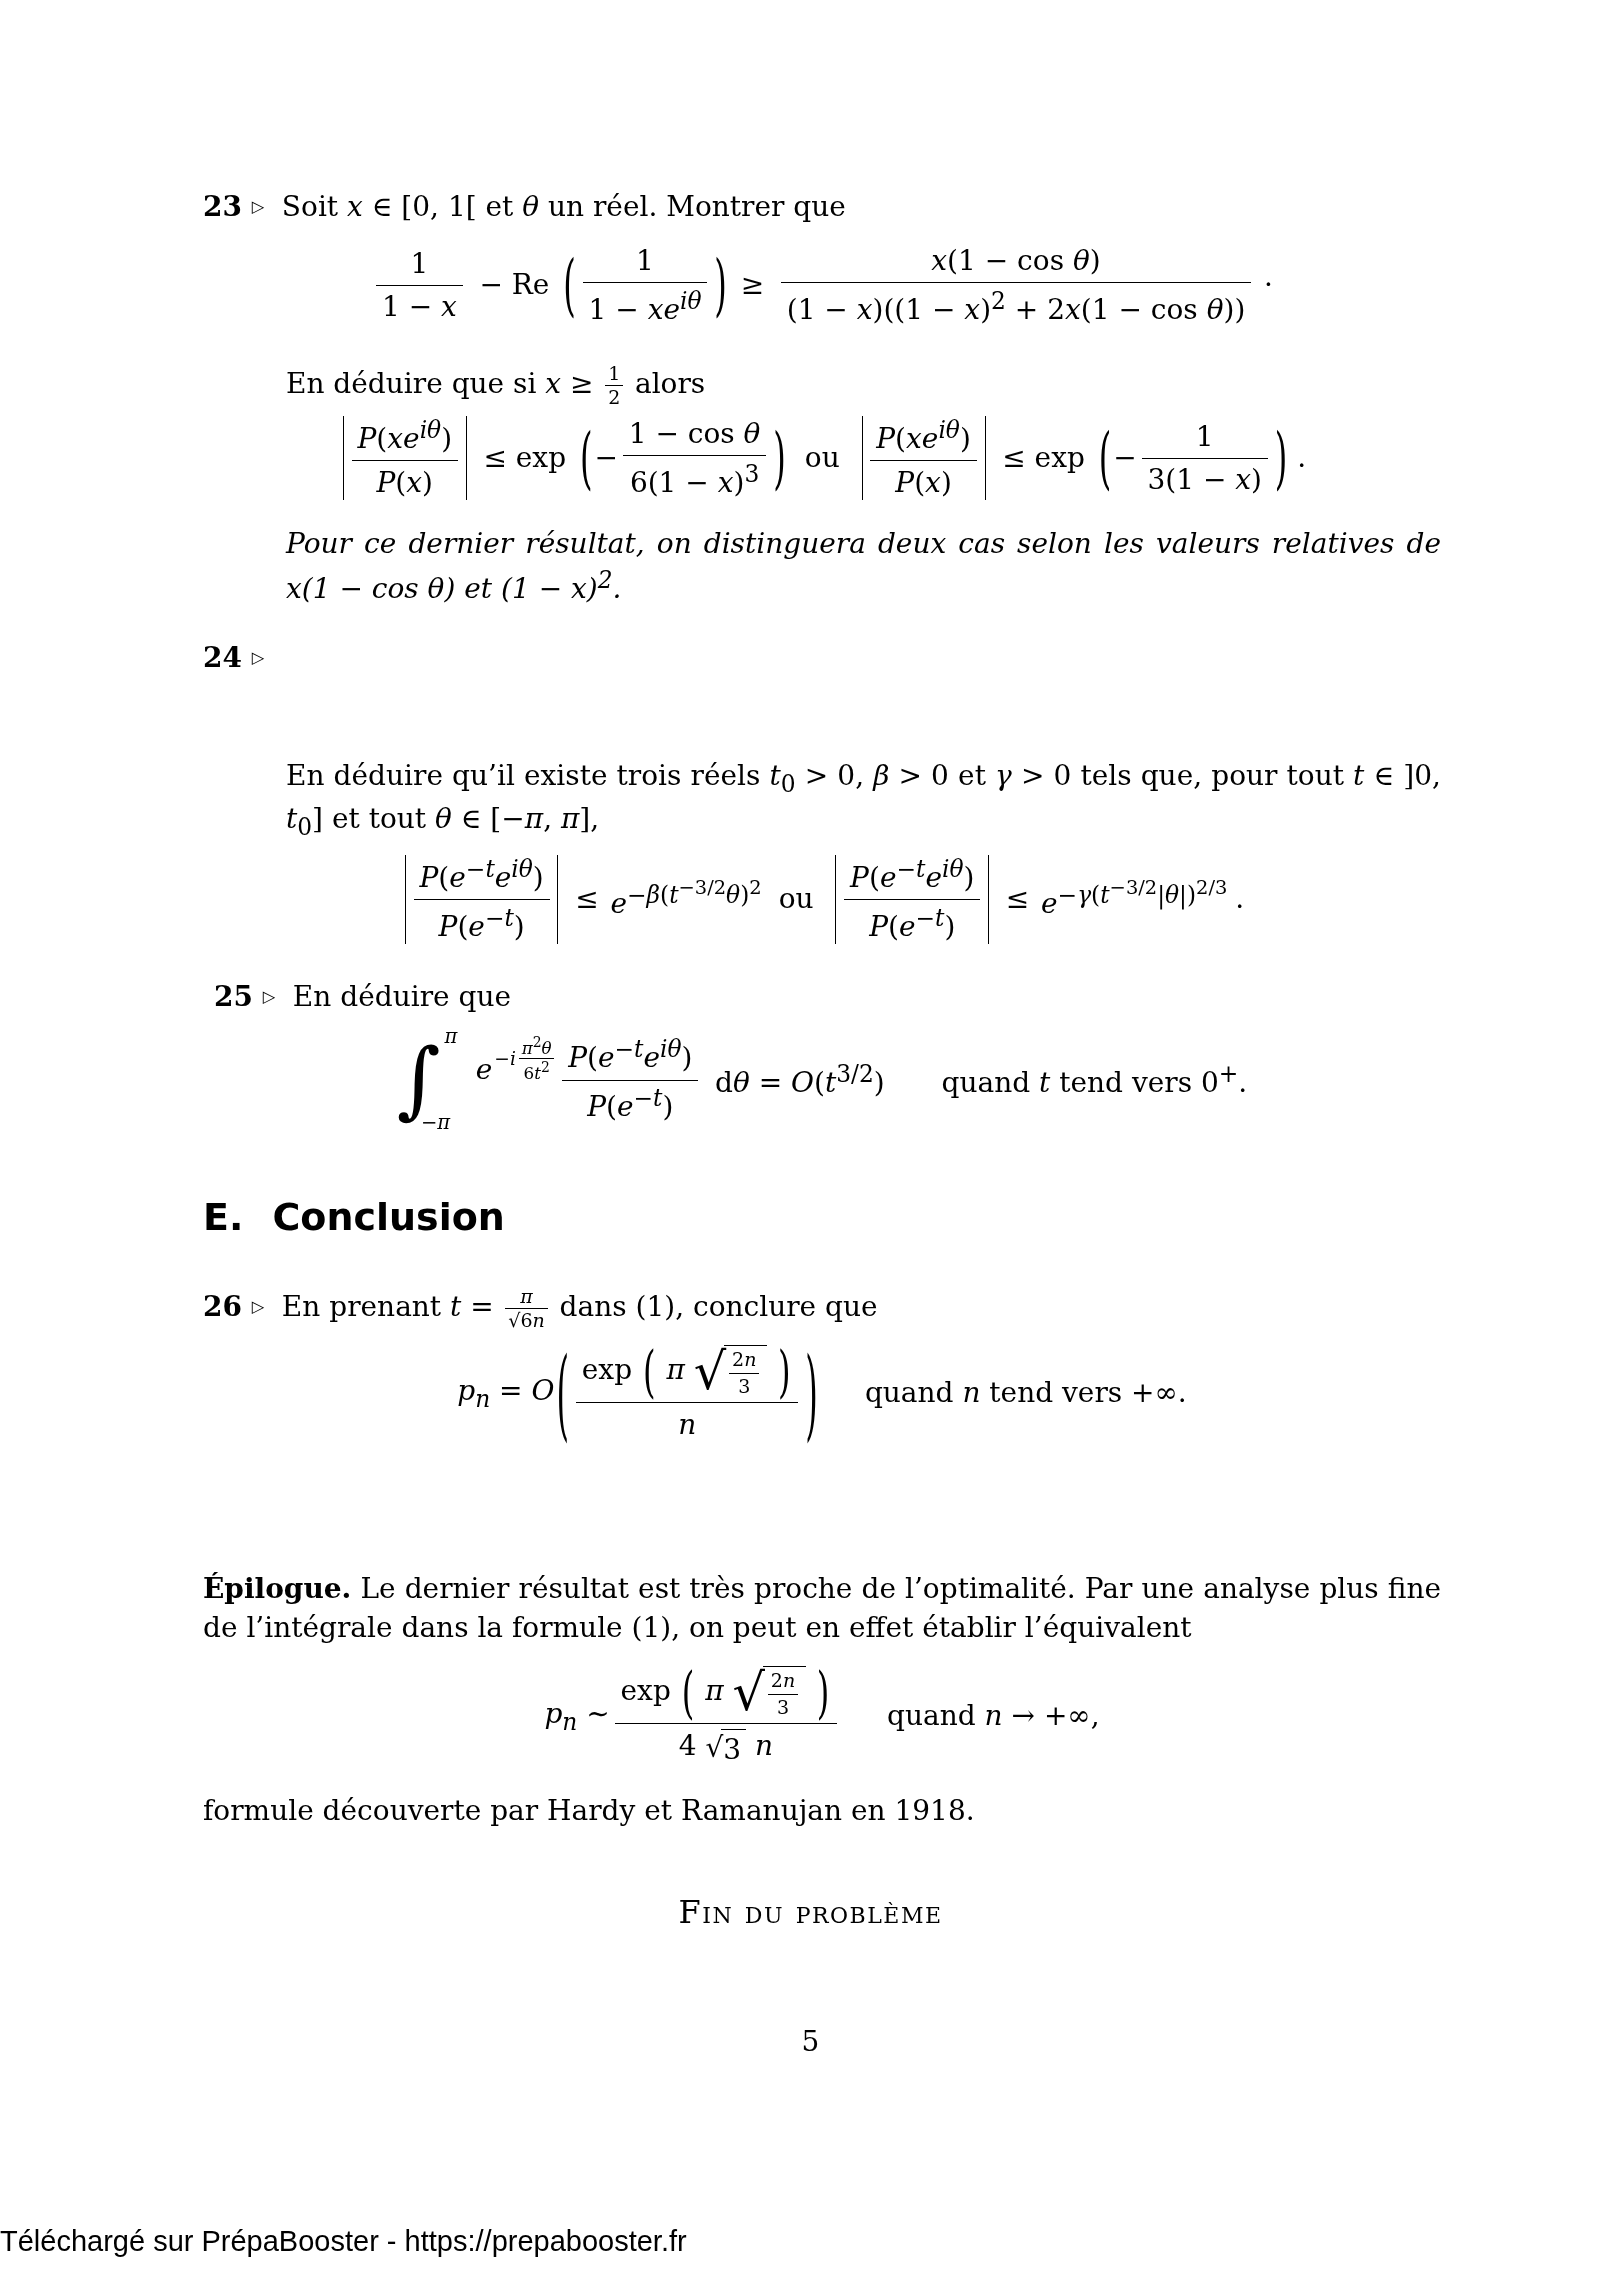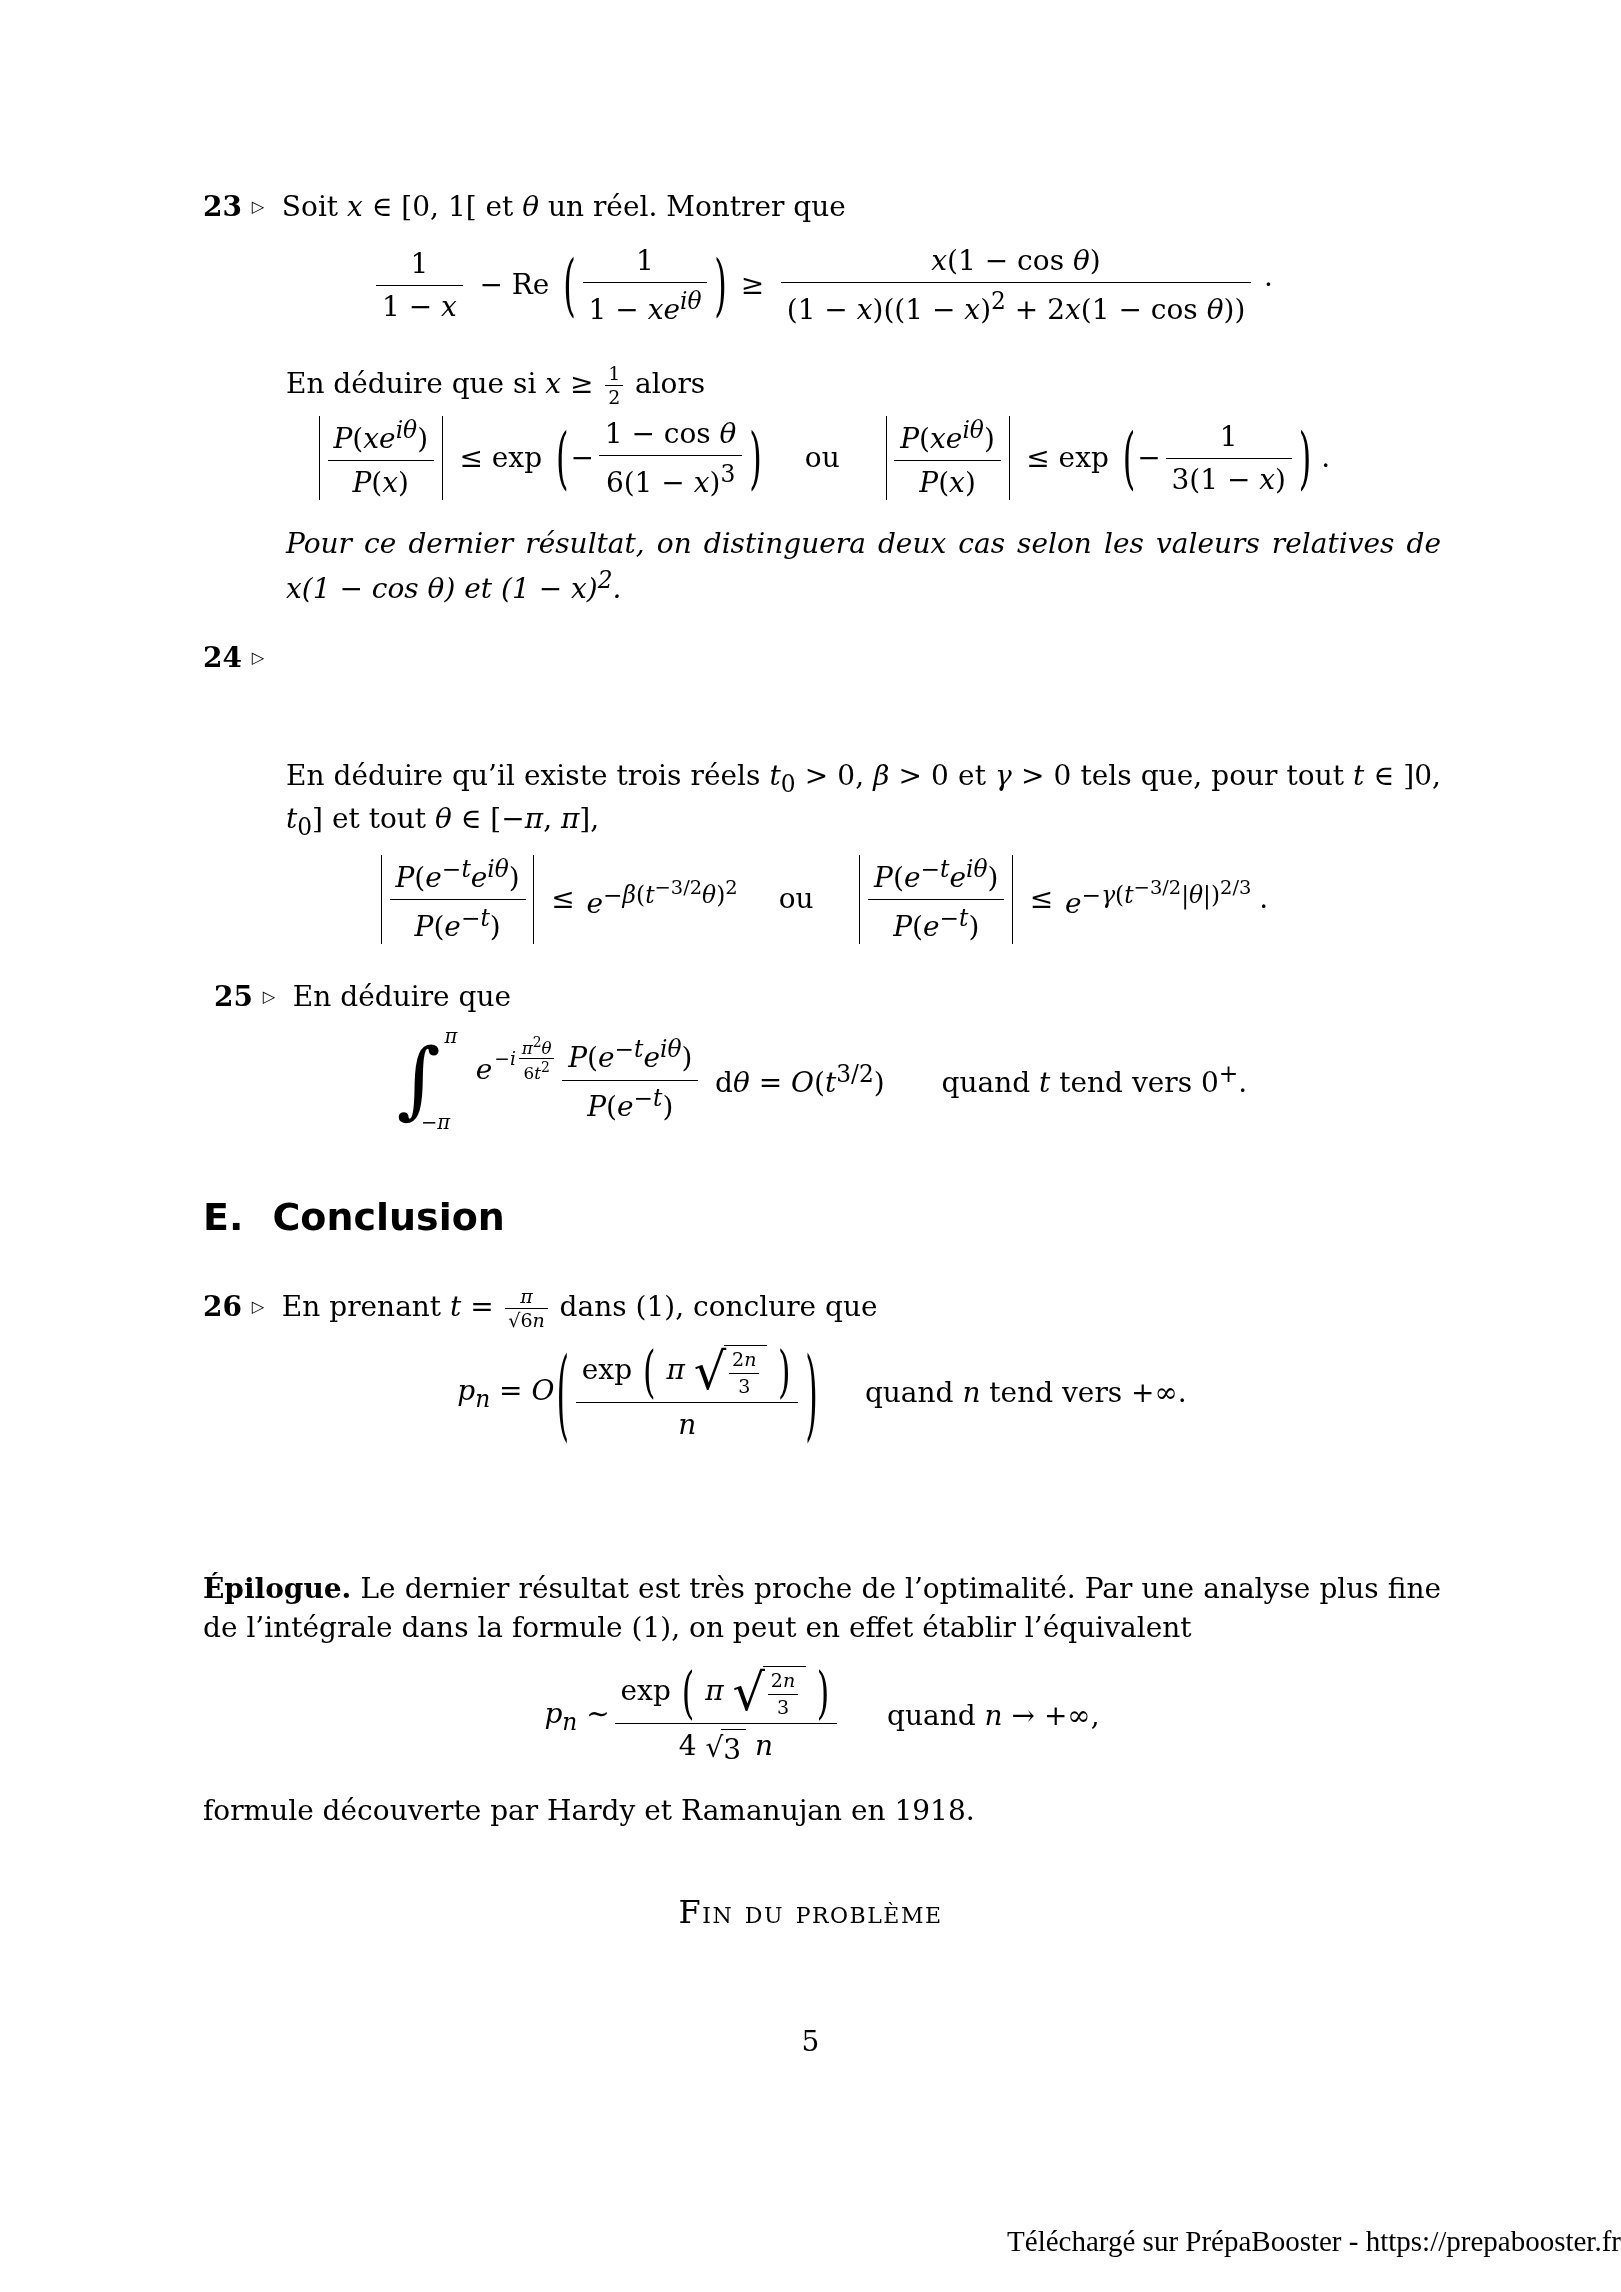--- a/index.html
+++ b/index.html
@@ -34,21 +34,21 @@
   .sfrac .num{display:block;padding:0 2.9px 1px;}
   .sfrac .den{display:block;border-top:1.4px solid #000;padding:1px 2.9px 0;}
 
   .abs{display:inline-flex;align-items:center;margin:0 2px;}
   .abs .bar{align-self:stretch;width:0;border-left:1.7px solid #000;margin:0 2.9px;}
 
   .bigp{display:inline-block;font-size:1.15em;line-height:1;transform:scaleY(var(--sy,1.8));vertical-align:middle;margin:0 2px;}
   .p21{--sy:2.1;} .p175{--sy:1.75;} .p30{--sy:3.1;}
 
   .rel{margin:0 11.8px;white-space:nowrap;text-align:right;}
-  .ou{margin:0 41px;}
+  .ou{margin:0 17px;}
   .endp{margin-left:7.8px;}
   .quand{margin-left:45px;white-space:nowrap;}
 
   .intwrap{display:inline-flex;align-items:center;margin-right:5.9px;}
   .intsym{font-size:84px;line-height:0.95;font-weight:300;}
   .ilim{display:inline-flex;flex-direction:column;justify-content:space-between;height:106px;font-size:19.6px;line-height:1;}
   .ilim .t{transform:translateX(3.9px);}
   .ilim .b{transform:translateX(-19.6px);}
 
   .ebase{display:inline-flex;align-items:flex-start;position:relative;top:-5.9px;}
@@ -62,22 +62,22 @@
 
   .heading{
     font-family:"DejaVu Sans","Liberation Sans",sans-serif;
     font-weight:bold;font-size:38px;line-height:1;
   }
   .heading .hlabel{margin-right:29px;}
 
   .fin{width:100%;text-align:center;font-variant:small-caps;font-size:32px;letter-spacing:1.5px;}
   .pagenum{width:100%;text-align:center;font-size:28px;}
   .footer{
-    width:100%;text-align:right;
-    font-family:Liberation Serif, serif;
+    width:100%;text-align:left;
+    font-family:Liberation Sans, sans-serif;
     font-size:29px;
   }
 </style>
 </head>
 <body>
 
 <div class="page">
 
   <div class="blk qrow" style="left:203px;top:188px;width:1238px;">
     <span class="qnum">23</span>

